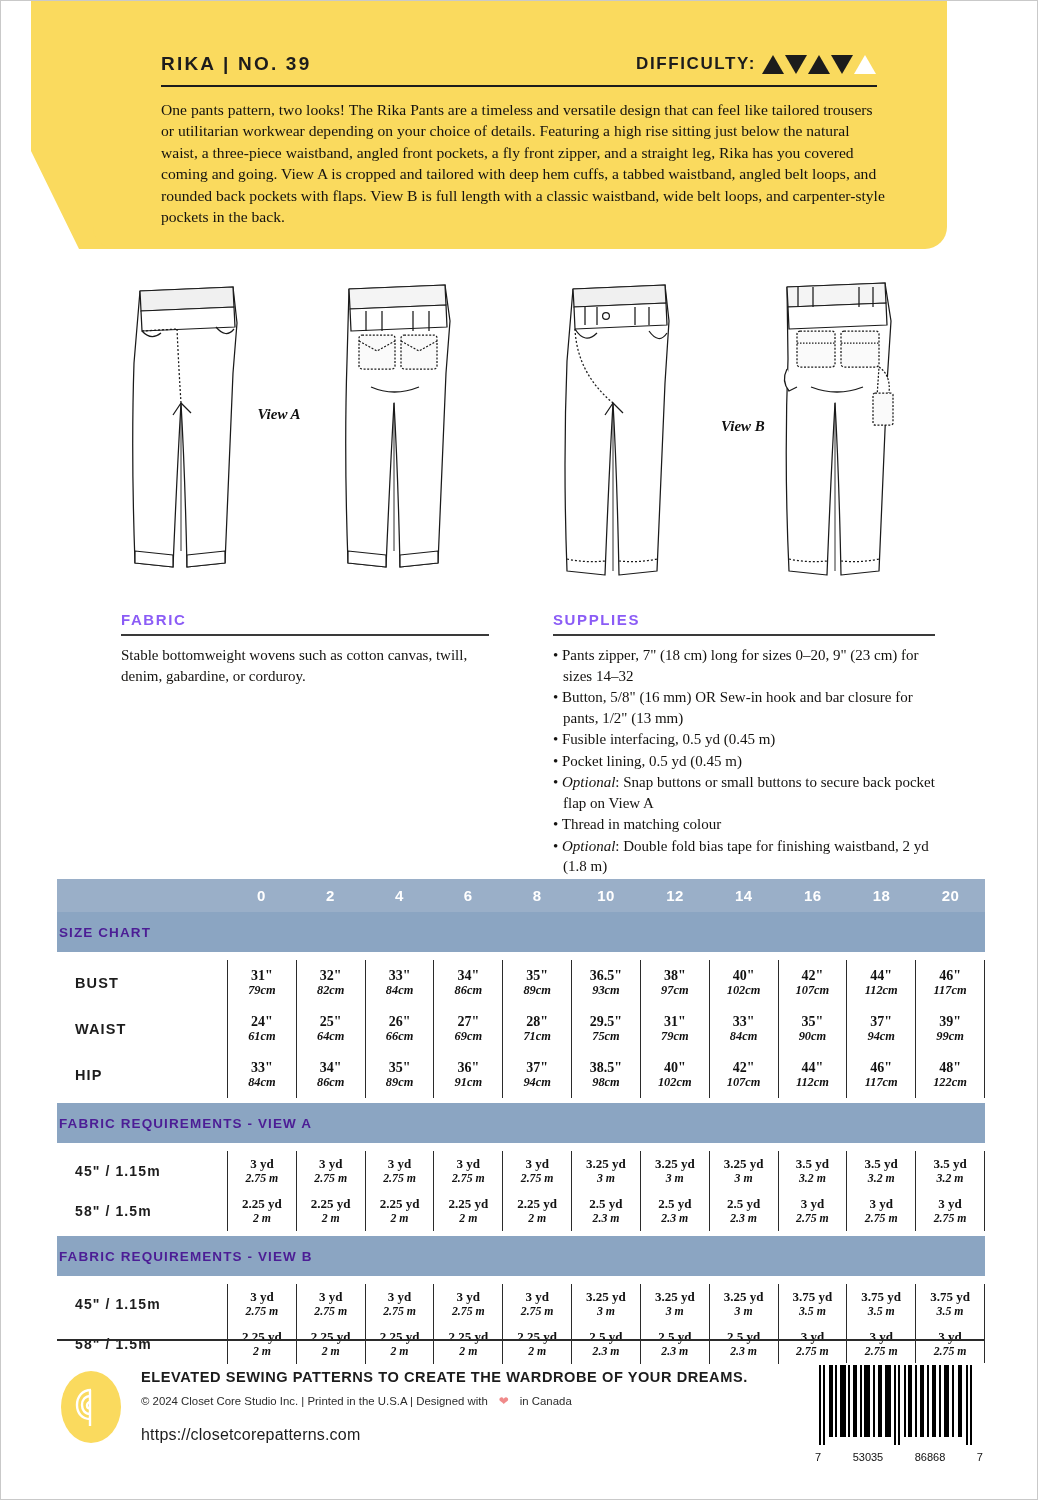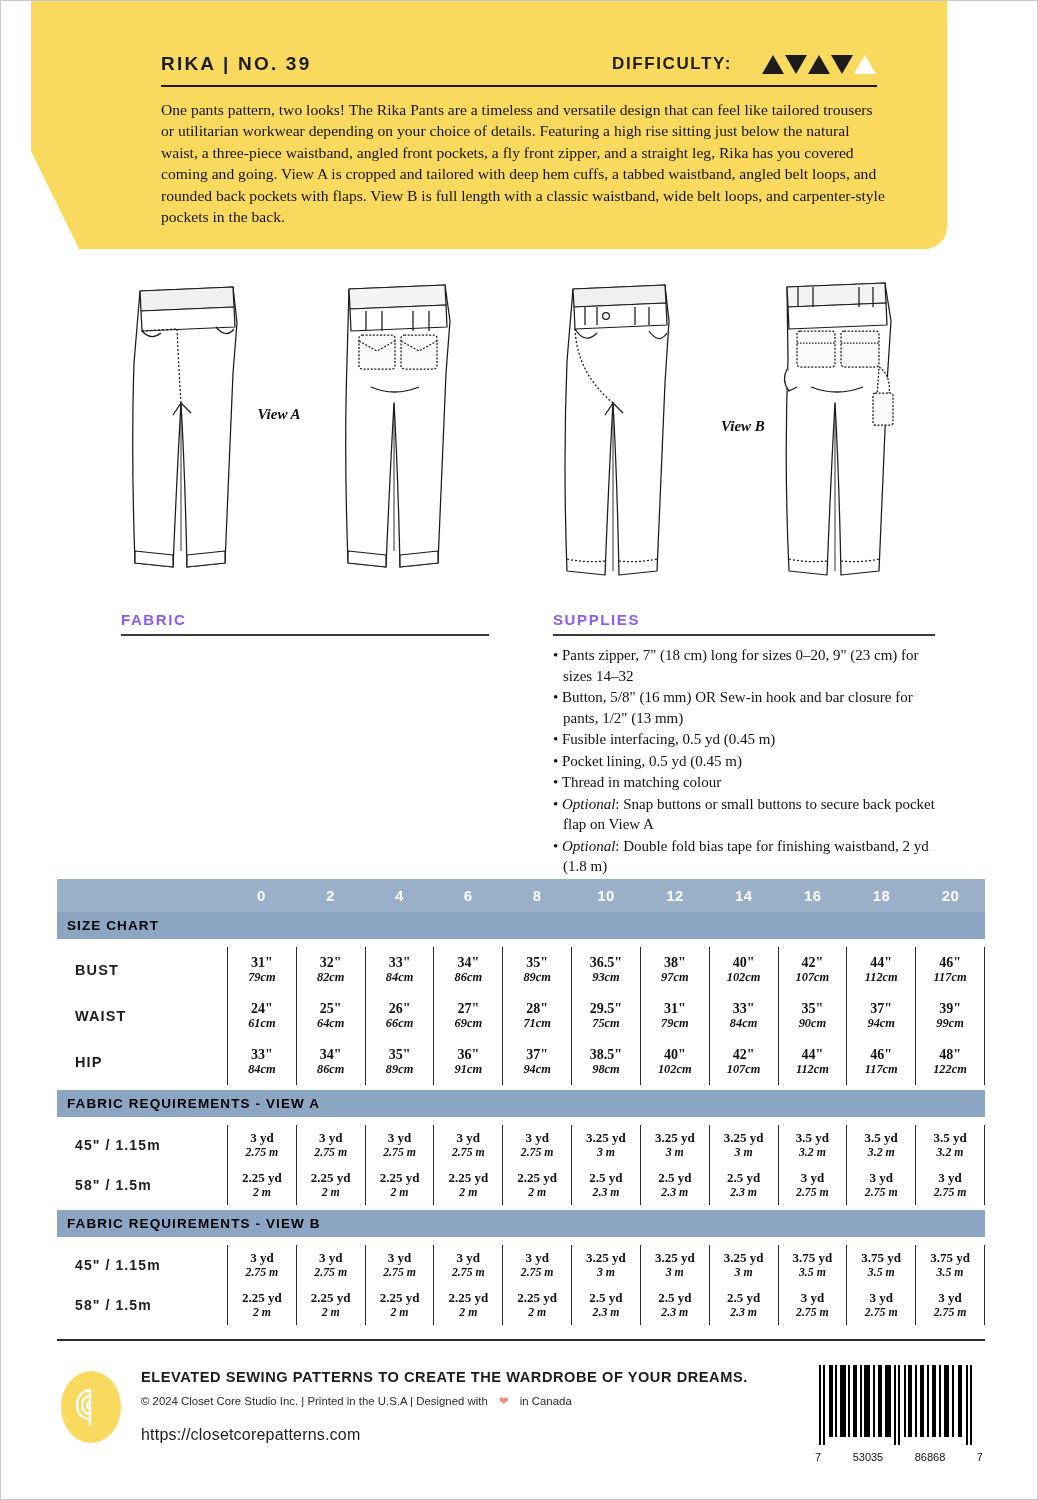--- a/index.html
+++ b/index.html
@@ -21,21 +21,21 @@
   }
   .banner-content{position:absolute;left:0;top:0;width:1038px;height:193px;}
   .hdr-row{
     position:absolute;left:160px;top:52px;width:715px;
     display:flex;align-items:center;justify-content:space-between;
   }
   .pattern-name{
     font-size:19px;letter-spacing:2.2px;font-weight:700;color:#1c1c1c;
     font-family:"Liberation Sans",sans-serif;
   }
-  .diff-wrap{display:flex;align-items:center;gap:30px;}
+  .diff-wrap{display:flex;align-items:center;gap:6px;}
   .diff-label{font-size:17px;letter-spacing:1.6px;font-weight:700;color:#1c1c1c;}
   .tri-row{display:flex;align-items:center;gap:1px;}
   .tri{width:0;height:0;border-left:11px solid transparent;border-right:11px solid transparent;}
   .tri.up.fill{border-bottom:19px solid #1c1c1c;}
   .tri.down.fill{border-top:19px solid #1c1c1c;}
   .tri.up.empty{border-bottom:19px solid #ffffff;}
   .hdr-rule{position:absolute;left:160px;top:84px;width:716px;height:2px;background:#1c1c1c;}
   .desc{
     position:absolute;left:160px;top:98px;width:726px;
     font-family:"Liberation Serif",serif;font-size:15.6px;line-height:21.4px;
@@ -74,22 +74,22 @@
     flex:1 1 0;text-align:center;box-sizing:border-box;
     display:flex;flex-direction:column;align-items:center;justify-content:center;
   }
 
   .hdr-band{background:#9aafc8;height:33px;}
   .hdr-band .c{
     color:#ffffff;font-size:15px;font-weight:700;letter-spacing:.4px;
     font-family:"Liberation Sans",sans-serif;justify-content:center;
   }
   .band{
-    background:#8ba5c2;height:27px;display:flex;align-items:center;
-    padding-left:10px;box-sizing:border-box;color:#000000;font-size:13.5px;
+    background:#8ba5c2;height:40px;display:flex;align-items:center;
+    padding-left:2px;box-sizing:border-box;color:#4c1d95;font-size:13.5px;
     font-weight:700;letter-spacing:1.1px;font-family:"Liberation Sans",sans-serif;
   }
 
   .data-row{height:46px;border-bottom:0;}
   .data-row .t-label{
     font-size:14.5px;font-weight:700;letter-spacing:1.1px;color:#1c1c1c;
     font-family:"Liberation Sans",sans-serif;
   }
   .data-row .t-cells .c{
     border-left:1px solid #2b2b2b;
@@ -229,32 +229,33 @@
         </g>
 
         <text x="742" y="168" font-family="Liberation Serif, serif" font-style="italic" font-weight="bold" font-size="15" fill="#111" stroke="none" text-anchor="middle">View B</text>
       </g>
     </svg>
   </div>
 
   <div class="sec" style="left:120px;top:610px;width:368px;">
     <div class="sec-title">FABRIC</div>
     <div class="sec-rule"></div>
+    <div class="sec-body">Stable bottomweight wovens such as cotton canvas, twill, denim, gabardine, or corduroy.</div>
   </div>
 
   <div class="sec" style="left:552px;top:610px;width:382px;">
     <div class="sec-title">SUPPLIES</div>
     <div class="sec-rule"></div>
     <ul class="sup-list">
       <li>• <span>Pants zipper, 7" (18 cm) long for sizes 0–20, 9" (23 cm) for sizes 14–32</span></li>
       <li>• <span>Button, 5/8" (16 mm) OR Sew-in hook and bar closure for pants, 1/2" (13 mm)</span></li>
       <li>• <span>Fusible interfacing, 0.5 yd (0.45 m)</span></li>
       <li>• <span>Pocket lining, 0.5 yd (0.45 m)</span></li>
+      <li>• <span class="opt">Optional</span><span>: Snap buttons or small buttons to secure back pocket flap on View A</span></li>
       <li>• <span>Thread in matching colour</span></li>
-      <li>• <span class="opt">Optional</span><span>: Snap buttons or small buttons to secure back pocket flap on View A</span></li>
       <li>• <span class="opt">Optional</span><span>: Double fold bias tape for finishing waistband, 2 yd (1.8 m)</span></li>
     </ul>
   </div>
 
   <div class="tbl">
 
     <div class="t-row hdr-band">
       <div class="t-label"></div>
       <div class="t-cells">
         <div class="c">0</div>

